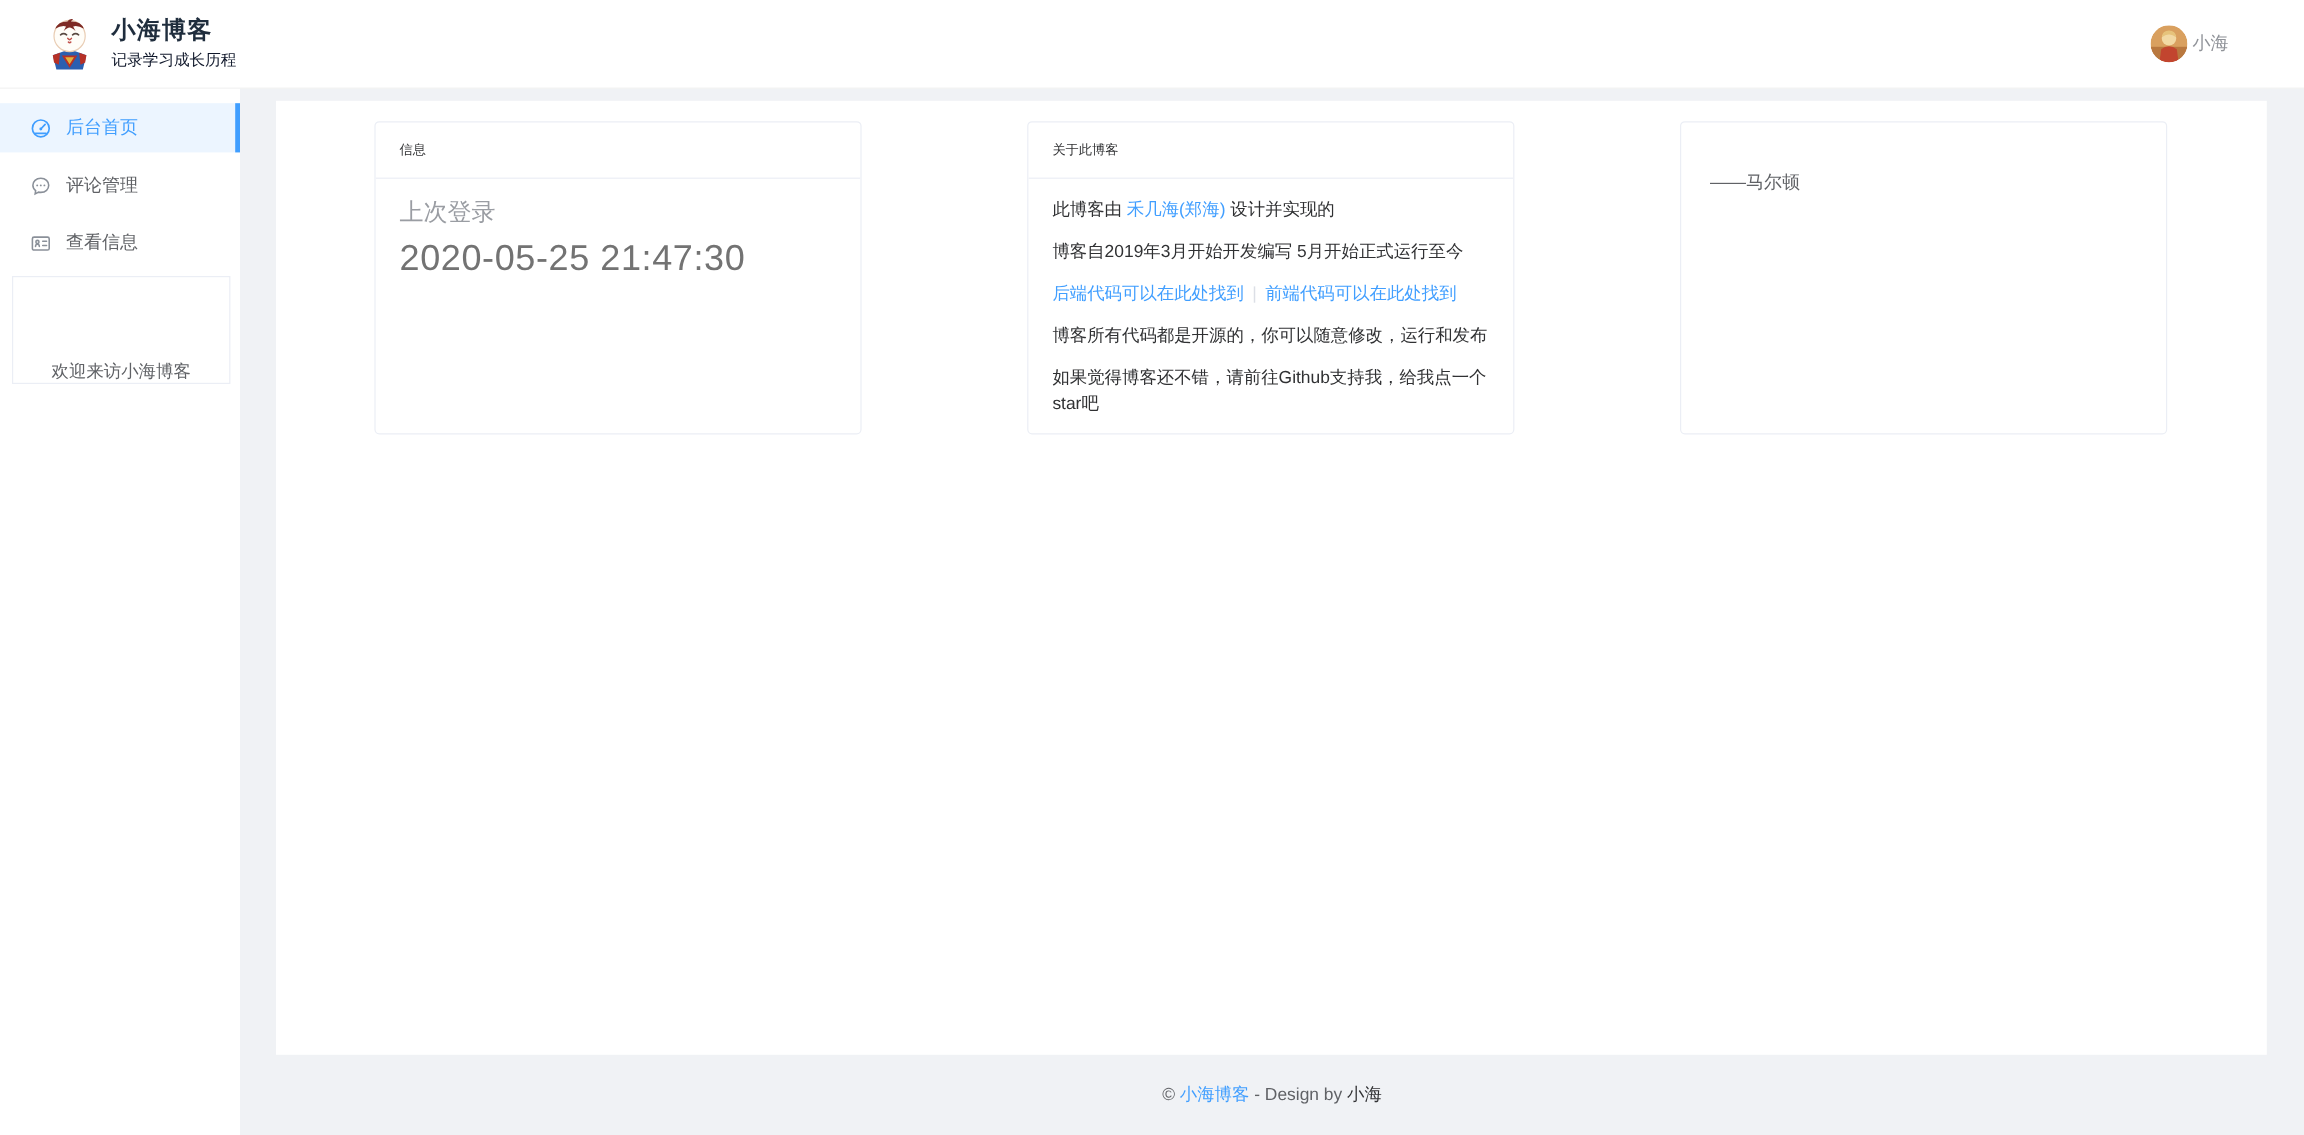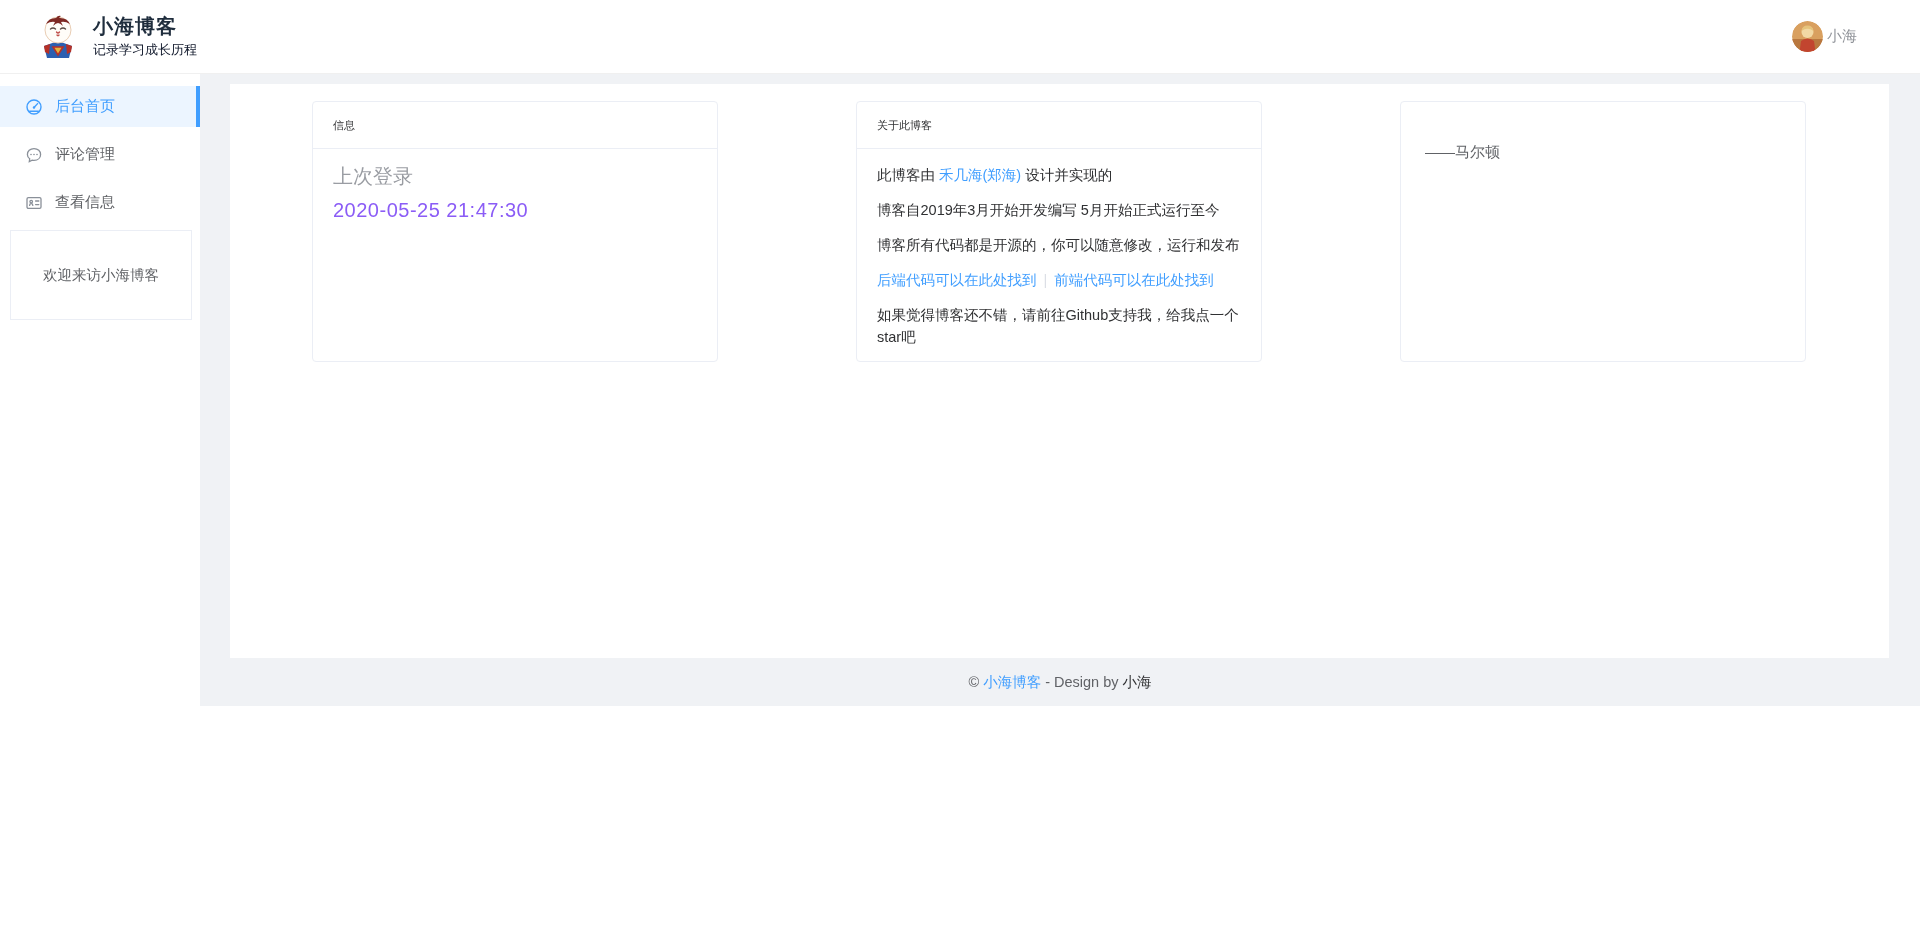--- a/index.html
+++ b/index.html
@@ -13,47 +13,47 @@
             padding: 0 63px 0 36px; }
   .brand { display: flex; align-items: center; gap: 13px; }
   .brand-logo { width: 44px; height: 46px; flex: 0 0 auto; }
   .brand-title { font-size: 20px; font-weight: bold; color: #1f2d3d; line-height: 24px; letter-spacing: 1px; }
   .brand-sub { font-size: 13px; color: #0f172a; margin-top: 3px; }
   .userbox { display: flex; align-items: center; gap: 4px; cursor: pointer; }
   .avatar { width: 31px; height: 31px; border-radius: 50%; overflow: hidden; display: block; }
   .user-name { font-size: 15px; color: #909399; }
 
   
-  .layout { display: flex; height: 632px; }
+  .layout { display: flex; height: 872px; }
   .sidebar { width: 200px; background: #fff; padding-top: 12px; flex: 0 0 auto; }
   .menu-item { height: 41px; display: flex; align-items: center; gap: 12px;
                padding-left: 25px; margin-bottom: 7px; font-size: 15px; color: #606266;
                cursor: pointer; position: relative; }
   .menu-item .mi-icon { width: 18px; height: 18px; display: inline-flex; color: #8a9099; }
   .menu-item.active { background: #ecf5ff; color: #409eff; }
   .menu-item.active .mi-icon { color: #409eff; }
   .active-bar { position: absolute; right: 0; top: 0; width: 4px; height: 100%; background: #409eff; }
 
   .welcome-box { margin: 6px 8px 0 10px; height: 90px; border: 1px solid #ebeef5;
-                 display: flex; align-items: center; justify-content: center;
+                 display: flex; align-items: flex-end; justify-content: center;
                  font-size: 14.5px; color: #606266; background: #fff; }
 
   
   .main { flex: 1; background: #f0f2f5; display: flex; flex-direction: column; }
   .panel { margin: 10px 31px 0 30px; background: #fff; height: 795px;
            padding: 17px 83px 0 82px; }
   .cards { display: flex; justify-content: space-between; }
   .card { width: 406px; height: 261px; background: #fff; border: 1px solid #ebeef5;
           border-radius: 4px; overflow: hidden; }
   .card-header { padding: 14px 20px; border-bottom: 1px solid #ebeef5;
                  font-size: 11px; color: #303133; line-height: 18px; }
   .card-body { padding: 6px 20px; }
 
   .login-label { font-size: 20px; color: #9a9da3; margin-top: 8px; }
-  .login-value { font-size: 20px; color: #8b5cf6; margin-top: 9px; letter-spacing: .5px; }
+  .login-value { font-size: 30px; color: #737373; margin-top: 9px; letter-spacing: .5px; }
 
   .about-body { padding: 2px 20px 0; }
   .about-body p { font-size: 14.5px; color: #303133; margin: 13px 0; line-height: 22px; }
   a.blue-link { color: #409eff; text-decoration: none; cursor: pointer; }
   .link-sep { color: #dcdfe6; padding: 0 7px; }
 
   .quote-card { padding: 27px 26px 0 24px; }
   .quote-text { font-size: 15px; color: #606266; font-style: italic; line-height: 22px; }
   .quote-author { font-size: 15px; color: #606266; text-align: left; margin-top: 14px; }
 
@@ -171,22 +171,22 @@
               <div class="login-label">上次登录</div>
               <div class="login-value">2020-05-25 21:47:30</div>
             </div>
           </section>
 
           <section class="card">
             <div class="card-header">关于此博客</div>
             <div class="about-body">
               <p><span>此博客由 </span><a class="blue-link">禾几海(郑海)</a><span> 设计并实现的</span></p>
               <p>博客自2019年3月开始开发编写 5月开始正式运行至今</p>
+              <p><a class="blue-link">后端代码可以在此处找到</a><span class="link-sep">|</span><a class="blue-link">前端代码可以在此处找到</a></p>
               <p>博客所有代码都是开源的，你可以随意修改，运行和发布</p>
-              <p><a class="blue-link">后端代码可以在此处找到</a><span class="link-sep">|</span><a class="blue-link">前端代码可以在此处找到</a></p>
               <p>如果觉得博客还不错，请前往Github支持我，给我点一个star吧</p>
             </div>
           </section>
 
           <section class="card quote-card">
             <div class="quote-author">——马尔顿</div>
           </section>
 
         </div>
       </div>

